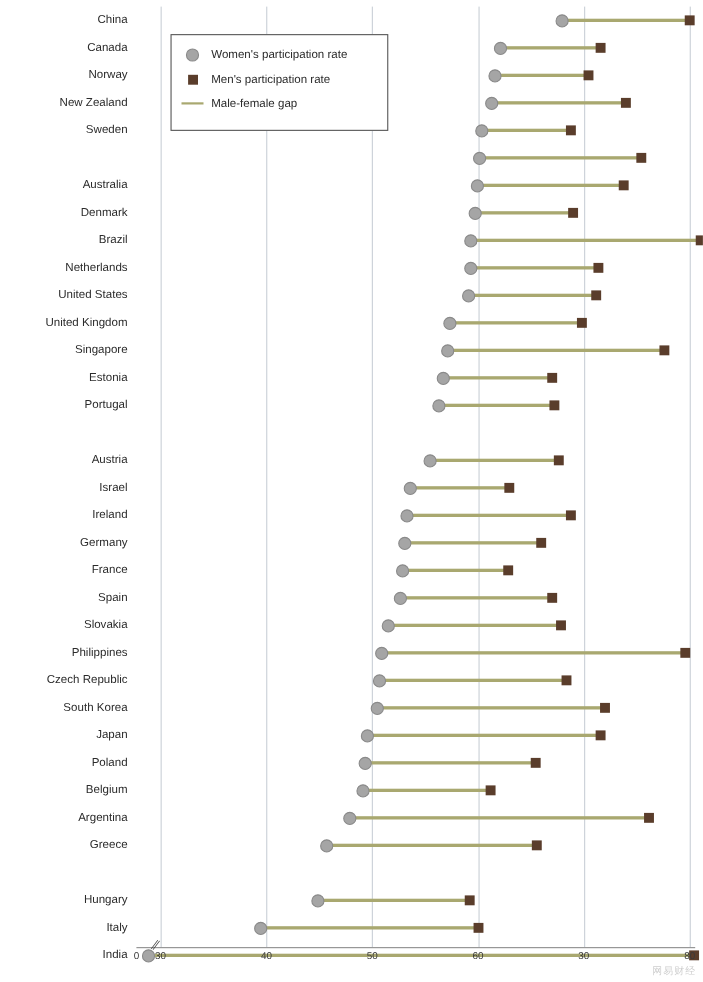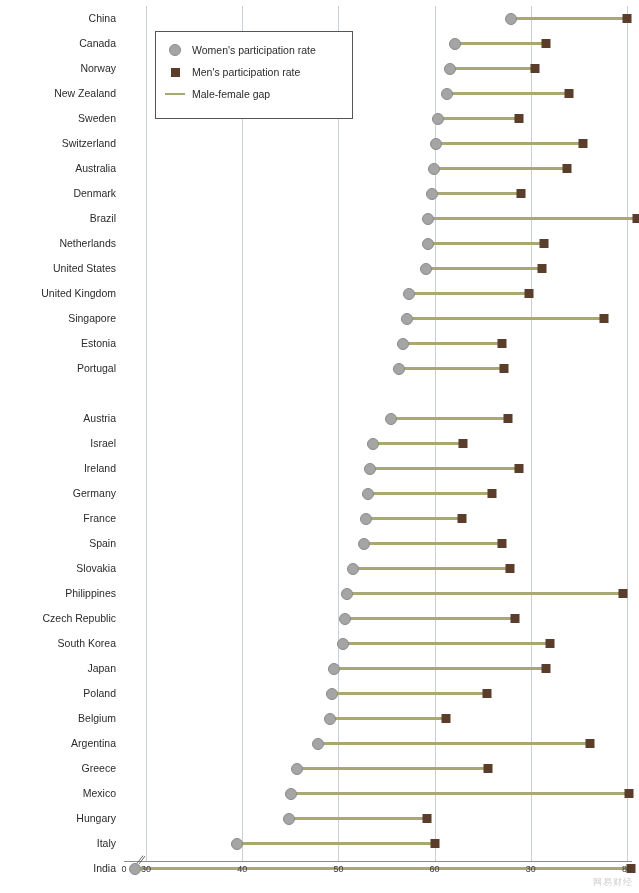--- a/index.html
+++ b/index.html
@@ -159,21 +159,20 @@
         <div class="dot-women" style="left: 322.144px;"></div>
         <div class="sq-men" style="left: 445.28px; background: rgb(90, 61, 43);"></div>
       </div>
       <div class="row" style="top: 100px;">
         <div class="cat-label">Sweden</div>
         <div class="gap-line" style="left: 312.524px; width: 82.732px; background: rgb(169, 168, 112);"></div>
         <div class="dot-women" style="left: 312.524px;"></div>
         <div class="sq-men" style="left: 395.256px; background: rgb(90, 61, 43);"></div>
       </div>
       <div class="row" style="top: 125px;">
-        <div class="cat-label">Switzerland</div>
         <div class="gap-line" style="left: 310.6px; width: 148.148px; background: rgb(169, 168, 112);"></div>
         <div class="dot-women" style="left: 310.6px;"></div>
         <div class="sq-men" style="left: 458.748px; background: rgb(90, 61, 43);"></div>
       </div>
       <div class="row" style="top: 150px;">
         <div class="cat-label">Australia</div>
         <div class="gap-line" style="left: 308.676px; width: 134.68px; background: rgb(169, 168, 112);"></div>
         <div class="dot-women" style="left: 308.676px;"></div>
         <div class="sq-men" style="left: 443.356px; background: rgb(90, 61, 43);"></div>
       </div>
@@ -307,26 +306,20 @@
         <div class="cat-label">Argentina</div>
         <div class="gap-line" style="left: 193.236px; width: 273.208px; background: rgb(169, 168, 112);"></div>
         <div class="dot-women" style="left: 193.236px;"></div>
         <div class="sq-men" style="left: 466.444px; background: rgb(90, 61, 43);"></div>
       </div>
       <div class="row" style="top: 750px;">
         <div class="cat-label">Greece</div>
         <div class="gap-line" style="left: 172.072px; width: 192.4px; background: rgb(169, 168, 112);"></div>
         <div class="dot-women" style="left: 172.072px;"></div>
         <div class="sq-men" style="left: 364.472px; background: rgb(90, 61, 43);"></div>
-      </div>
-      <div class="row" style="top: 775px;">
-        <div class="cat-label">Mexico</div>
-        <div class="gap-line" style="left: 166.3px; width: 338.624px; background: rgb(169, 168, 112);"></div>
-        <div class="dot-women" style="left: 166.3px;"></div>
-        <div class="sq-men" style="left: 504.924px; background: rgb(90, 61, 43);"></div>
       </div>
       <div class="row" style="top: 800px;">
         <div class="cat-label">Hungary</div>
         <div class="gap-line" style="left: 164.376px; width: 138.528px; background: rgb(169, 168, 112);"></div>
         <div class="dot-women" style="left: 164.376px;"></div>
         <div class="sq-men" style="left: 302.904px; background: rgb(90, 61, 43);"></div>
       </div>
       <div class="row" style="top: 825px;">
         <div class="cat-label">Italy</div>
         <div class="gap-line" style="left: 112.428px; width: 198.172px; background: rgb(169, 168, 112);"></div>

